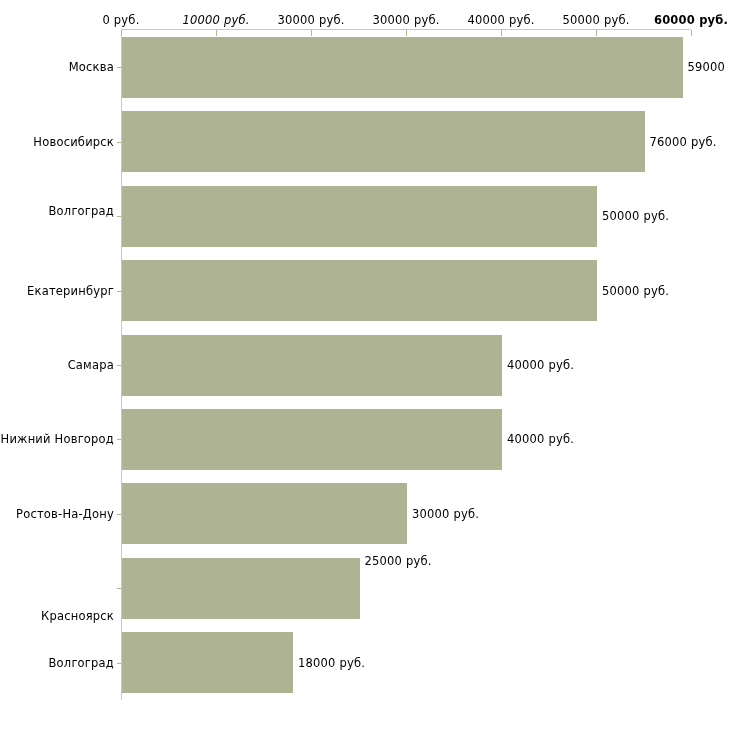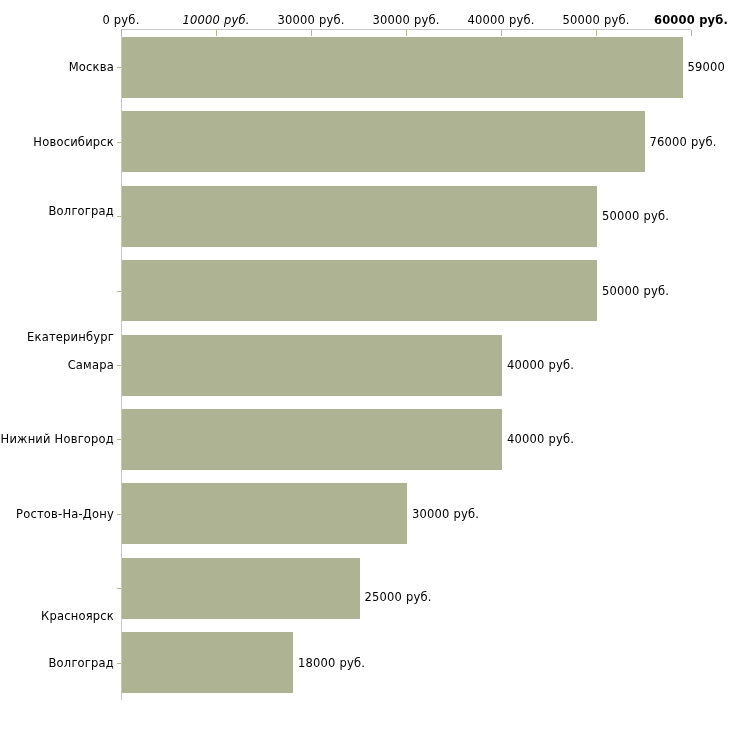--- a/index.html
+++ b/index.html
@@ -120,21 +120,21 @@
       </div>
       <div class="cat-tick" style="top: 67px;"></div>
       <div class="cat-wrap" style="top: 134.667px;">
         <div class="cat-label">Новосибирск</div>
       </div>
       <div class="cat-tick" style="top: 142px;"></div>
       <div class="cat-wrap" style="top: 204px;">
         <div class="cat-label">Волгоград</div>
       </div>
       <div class="cat-tick" style="top: 216px;"></div>
-      <div class="cat-wrap" style="top: 283.556px; margin-top: 46px;">
+      <div class="cat-wrap" style="top: 283.556px;">
         <div class="cat-label">Екатеринбург</div>
       </div>
       <div class="cat-tick" style="top: 291px;"></div>
       <div class="cat-wrap" style="top: 358px;">
         <div class="cat-label">Самара</div>
       </div>
       <div class="cat-tick" style="top: 365px;"></div>
       <div class="cat-wrap" style="top: 432.444px;">
         <div class="cat-label">Нижний Новгород</div>
       </div>
@@ -162,18 +162,18 @@
       <div class="bar-value" style="left: 602px; top: 209.111px;">50000 руб.</div>
       <div class="bar" title="Екатеринбург: 50000 руб." style="top: 260.056px; width: 475px; height: 61px; background: rgb(174, 179, 148);"></div>
       <div class="bar-value" style="left: 602px; top: 283.556px;">50000 руб.</div>
       <div class="bar" title="Самара: 40000 руб." style="top: 334.5px; width: 380px; height: 61px; background: rgb(174, 179, 148);"></div>
       <div class="bar-value" style="left: 507px; top: 358px;">40000 руб.</div>
       <div class="bar" title="Нижний Новгород: 40000 руб." style="top: 408.944px; width: 380px; height: 61px; background: rgb(174, 179, 148);"></div>
       <div class="bar-value" style="left: 507px; top: 432.444px;">40000 руб.</div>
       <div class="bar" title="Ростов-На-Дону: 30000 руб." style="top: 483.389px; width: 285px; height: 61px; background: rgb(174, 179, 148);"></div>
       <div class="bar-value" style="left: 412px; top: 506.889px;">30000 руб.</div>
       <div class="bar" title="Красноярск: 25000 руб." style="top: 557.833px; width: 237.5px; height: 61px; background: rgb(174, 179, 148);"></div>
-      <div class="bar-value" style="left: 364.5px; top: 590px;">25000 руб.</div>
+      <div class="bar-value" style="left: 364.5px; top: 554px;">25000 руб.</div>
       <div class="bar" title="Челябинск: 18000 руб." style="top: 632.278px; width: 171px; height: 61px; background: rgb(174, 179, 148);"></div>
       <div class="bar-value" style="left: 298px; top: 655.778px;">18000 руб.</div>
     </div>
 
 </div>
 
 </body></html>

